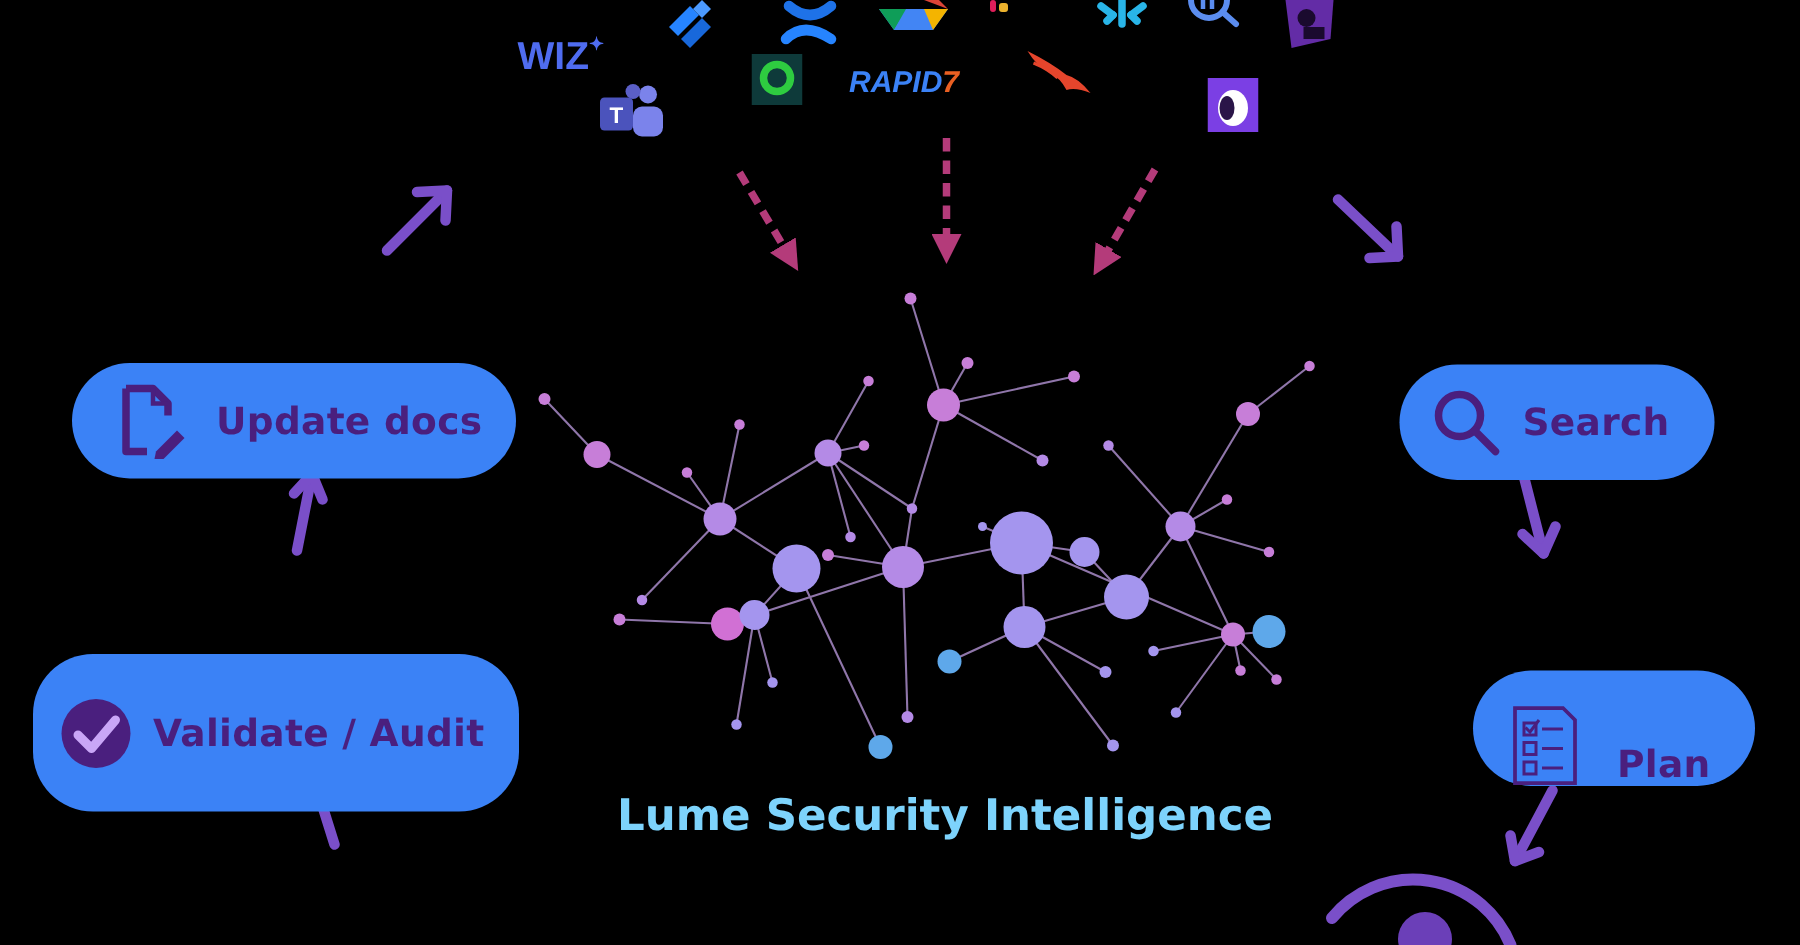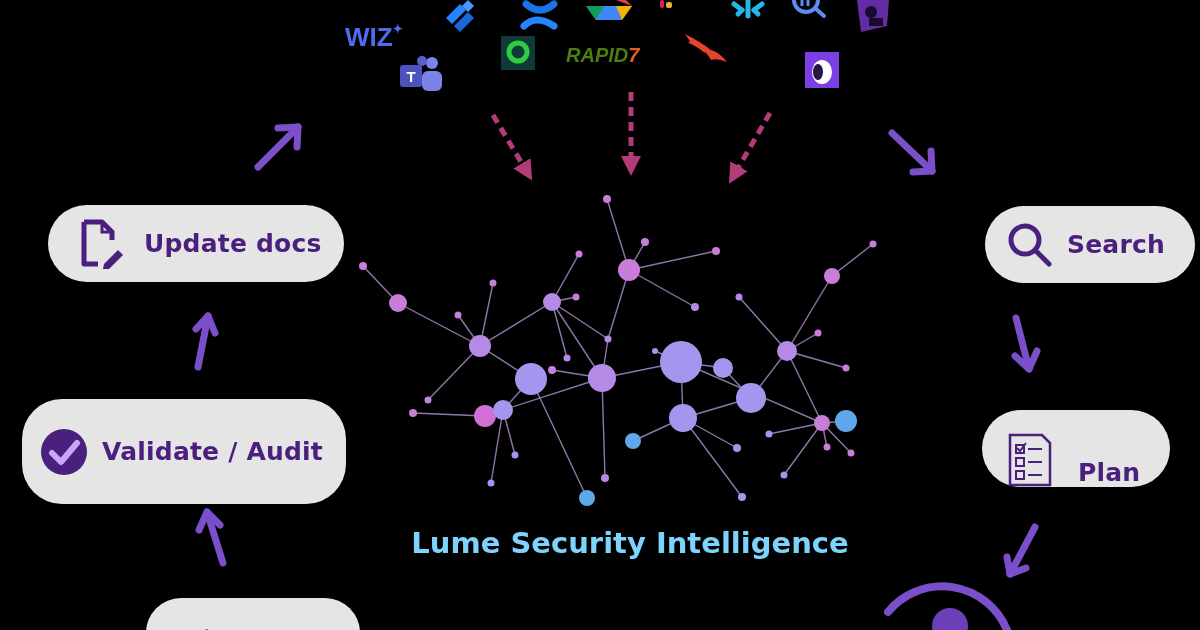--- a/index.html
+++ b/index.html
@@ -1,17 +1,17 @@
 <!DOCTYPE html>
 <html><head>
 <meta charset="utf-8">
 <style>
   html,body{margin:0;padding:0;background:#000;}
   body{width:1200px;height:630px;position:relative;overflow:hidden;font-family:"DejaVu Sans","Liberation Sans",sans-serif;}
-  .pill{position:absolute;background:#e5e5e5;border-radius:40px;display:flex;align-items:center;color:#4a1f7e;font-weight:bold;box-sizing:border-box;}
+  .pill{position:absolute;background:#3b82f6;border-radius:40px;display:flex;align-items:center;color:#4a1f7e;font-weight:bold;box-sizing:border-box;margin-top:37px;}
   .pill .label{font-size:25px;letter-spacing:0.2px;}
   .pill svg{flex:none;}
   .logo{position:absolute;}
   .title{position:absolute;left:400px;top:526px;width:460px;text-align:center;color:#7dd3fc;font-weight:bold;font-size:29px;}
   svg.layer{position:absolute;left:0;top:0;}
 </style>
 </head>
 <body>
 
 <svg class="layer" width="1200" height="630">
@@ -220,21 +220,21 @@
     <rect x="22" y="16" width="20" height="20" rx="6" fill="#7b83eb"></rect>
   <circle cx="22" cy="6" r="5" fill="#5b5fc7"></circle>
   <rect x="0" y="10" width="22" height="22" rx="3" fill="#4b53bc"></rect>
   <text x="11" y="27" fill="#fff" font-size="15" font-weight="bold" text-anchor="middle" font-family="Liberation Sans, sans-serif">T</text>
 </svg>
 <svg class="logo" style="left:501px;top:36px" width="34" height="34">
   <rect width="34" height="34" fill="#0e3a3a"></rect>
   <circle cx="17" cy="16" r="9" stroke="#2ecc40" stroke-width="5" fill="none"></circle>
 </svg>
 <div class="logo" style="left:566px;top:44px;font-weight:bold;font-style:italic;font-size:20px;font-family:'Liberation Sans',sans-serif;">
-  <span style="color:#4d7c0f;">RAPID</span><span style="color:#e95f22;">7</span>
+  <span style="color:#3b82f6;">RAPID</span><span style="color:#e95f22;">7</span>
 </div>
 <svg class="logo" style="left:683px;top:32px" width="46" height="34">
   <path d="M2,2 Q18,10 28,18 Q36,20 44,30 Q34,26 28,28 Q24,20 16,16 Q8,12 2,2 Z" fill="#e5452c"></path>
   <path d="M6,10 Q16,14 22,20" stroke="#e5452c" stroke-width="2" fill="none"></path>
 </svg>
 <svg class="logo" style="left:805px;top:52px" width="34" height="36">
   <rect width="34" height="36" fill="#7b3fe4"></rect>
   <ellipse cx="17" cy="20" rx="10" ry="12" fill="#fff"></ellipse>
   <ellipse cx="13" cy="20" rx="5" ry="8" fill="#2a1548"></ellipse>
 </svg>
@@ -249,21 +249,21 @@
 </div>
 
 <div class="pill" style="left:22px;top:399px;width:324px;height:105px;padding-left:18px;">
   <svg width="48" height="48" viewBox="0 0 48 48" style="margin-right:14px;">
     <circle cx="24" cy="24" r="23" fill="#4a1f7e"></circle>
     <path d="M12,25 L21,34 L37,15" stroke="#c9a6f7" stroke-width="6" fill="none" stroke-linecap="round" stroke-linejoin="round"></path>
   </svg>
   <span class="label">Validate / Audit</span>
 </div>
 
-<div class="pill" style="left:985px;top:206px;width:210px;height:77px;padding-left:22px;">
+<div class="pill" style="left:933px;top:206px;width:210px;height:77px;padding-left:22px;">
   <svg width="46" height="46" viewBox="0 0 46 46" style="margin-right:14px;">
     <circle cx="18" cy="18" r="14" stroke="#4a1f7e" stroke-width="5" fill="none"></circle>
     <line x1="28" y1="28" x2="42" y2="42" stroke="#4a1f7e" stroke-width="5" stroke-linecap="round"></line>
   </svg>
   <span class="label">Search</span>
 </div>
 
 <div class="pill" style="left:982px;top:410px;width:188px;height:77px;padding-left:26px;align-items:flex-end;">
   <svg width="44" height="54" viewBox="0 0 44 54" style="margin-right:26px;">
     <path d="M2,2 L34,2 L42,10 L42,52 L2,52 Z" stroke="#4a1f7e" stroke-width="2.5" fill="none"></path>

